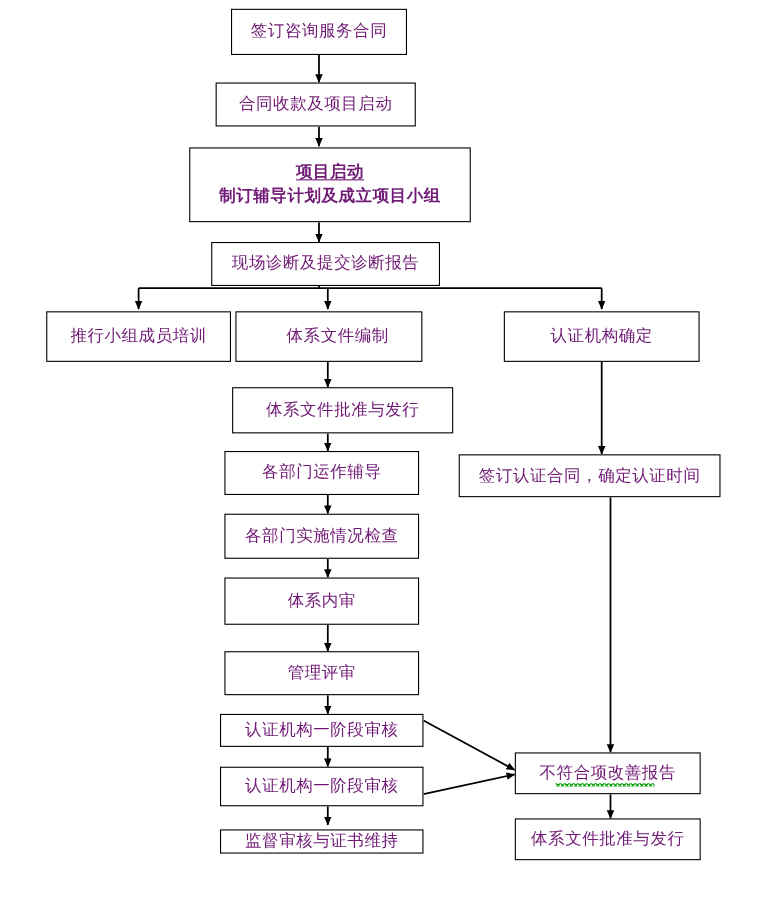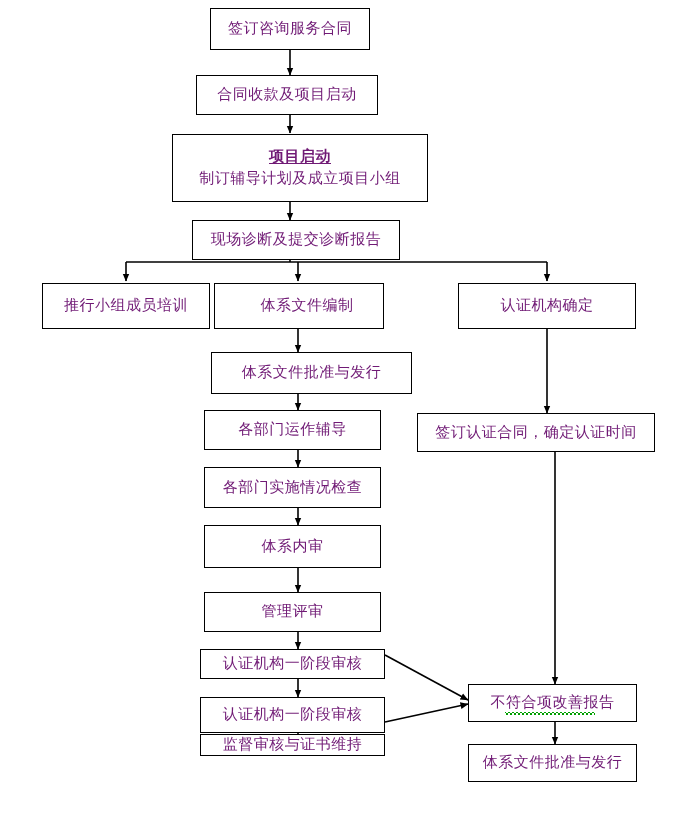--- a/index.html
+++ b/index.html
@@ -33,21 +33,21 @@
     text-align: center;
     white-space: nowrap;
     z-index: 2;
   }
   .node .line1 {
     font-weight: bold;
     text-decoration: underline;
     text-underline-offset: 2px;
   }
   .node .line2 {
-    font-weight: normal;
+    font-weight: bold;
   }
   .spellmark {
     position: relative;
     display: inline-block;
   }
   .spellmark::after {
     content: "";
     position: absolute;
     left: 12%;
     right: 16%;
@@ -162,21 +162,21 @@
   </div>
 
   <div class="node" style="left:200px; top:649px; width:185px; height:30px;">
     <span>认证机构一阶段审核</span>
   </div>
 
   <div class="node" style="left:200px; top:697px; width:185px; height:36px;">
     <span>认证机构一阶段审核</span>
   </div>
 
-  <div class="node" style="left:200px; top:734px; width:185px; height:22px;">
+  <div class="node" style="left:200px; top:754px; width:185px; height:22px;">
     <span>监督审核与证书维持</span>
   </div>
 
   <div class="node" style="left:417px; top:413px; width:238px; height:39px;">
     <span>签订认证合同，确定认证时间</span>
   </div>
 
   <div class="node" style="left:468px; top:684px; width:169px; height:38px;">
     <span class="spellmark">不符合项改善报告</span>
   </div>

